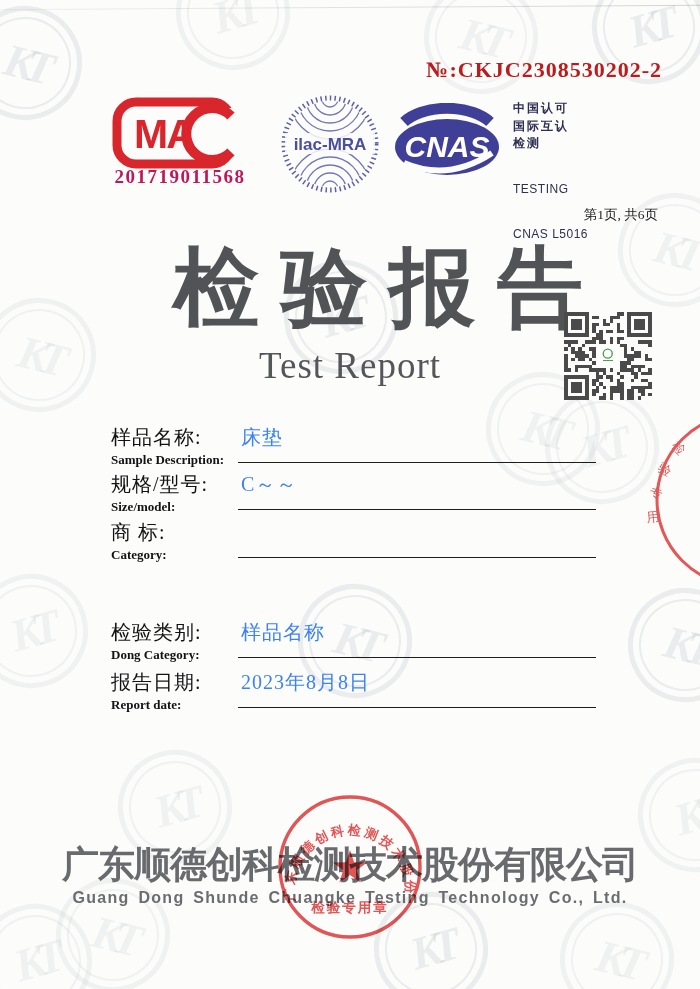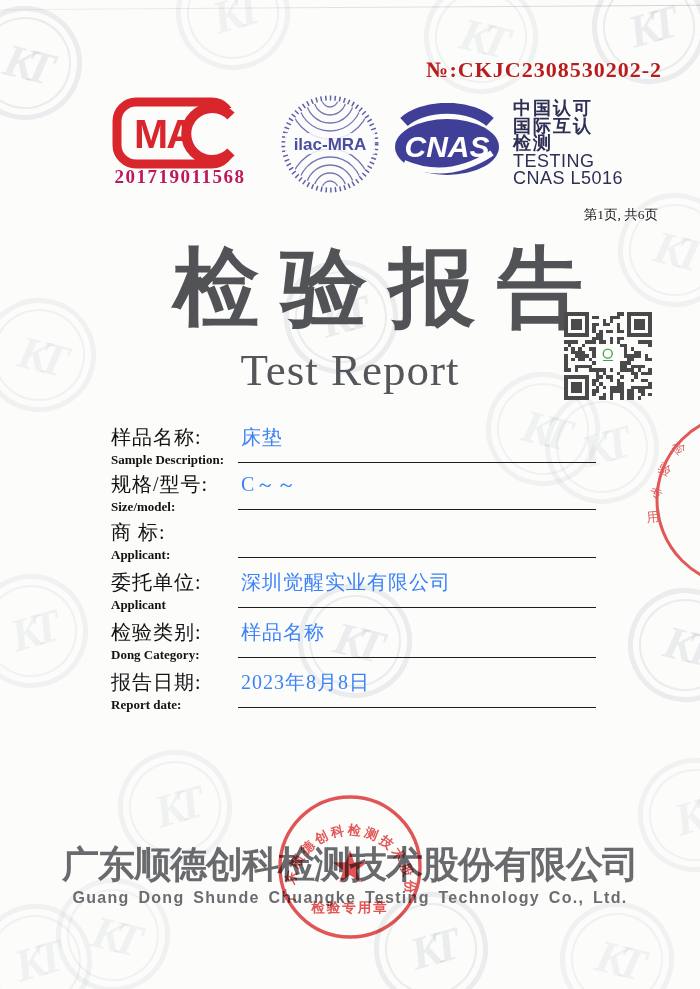--- a/index.html
+++ b/index.html
@@ -19,31 +19,31 @@
   .wm::before{content:"";position:absolute;inset:6px;border:2px solid currentColor;border-radius:50%;}
   .scanline{position:absolute;top:7px;left:0;width:100%;height:1px;
     background:linear-gradient(90deg,rgba(0,0,0,.05),rgba(0,0,0,.16));transform:rotate(-.35deg);}
   
   .report-no{position:absolute;top:57px;right:38px;font-size:22px;font-weight:bold;letter-spacing:1px;color:#b91c1c;}
   .cma{position:absolute;left:112px;top:96px;}
   .cma-number{position:absolute;left:110px;top:166px;width:140px;text-align:center;
     font-size:19px;font-weight:bold;color:#be185d;letter-spacing:1.5px;}
   .ilac{position:absolute;left:281px;top:95px;}
   .cnas{position:absolute;left:392px;top:103px;}
-  .cnas-lines{position:absolute;left:513px;top:100px;font-size:18px;line-height:17.5px;
+  .cnas-lines{position:absolute;left:513px;top:100px;font-size:12px;line-height:17.5px;
     color:#2e2f55;font-family:"Liberation Sans",sans-serif;}
   .cnas-lines .zh{font-weight:600;letter-spacing:2px;}
-  .cnas-lines .en{letter-spacing:.5px;}
+  .cnas-lines .en{letter-spacing:.5px;margin-top:28px;}
   .page-indicator{position:absolute;top:206px;right:42px;font-size:13.5px;color:#222;}
   
   .title-zh{position:absolute;top:240px;left:0;width:100%;text-align:center;
     font-size:86px;line-height:96px;font-weight:900;color:#515356;
     letter-spacing:22px;padding-left:22px;box-sizing:border-box;margin-left:28px;}
   .title-en{position:absolute;top:344px;left:0;width:100%;text-align:center;
-    font-size:45px;color:#55565a;letter-spacing:1px;}
+    font-size:37px;color:#55565a;letter-spacing:1px;}
   
   .qr{position:absolute;left:564px;top:312px;}
   
   .form{position:absolute;left:111px;top:424px;width:489px;height:300px;}
   .frow{position:absolute;left:0;width:100%;height:46px;}
   .frow .zh{position:absolute;left:0;top:0;font-size:20px;font-weight:normal;color:#121212;letter-spacing:1px;}
   .frow .en{position:absolute;left:0;top:28px;font-size:13px;font-weight:bold;color:#121212;}
   .frow .val{position:absolute;left:130px;top:0;font-size:20px;color:#3b82f6;letter-spacing:1px;white-space:nowrap;}
   .frow .line{position:absolute;left:127px;right:4px;top:38px;border-bottom:1.6px solid #1d1d1d;}
   .frow.trademark .val{font-family:"DejaVu Sans Mono",monospace;font-size:26px;top:-5px;letter-spacing:2px;color:#161616;}
@@ -432,27 +432,21 @@
       <span class="line"></span>
     </div>
     <div class="frow" style="top:47px">
       <span class="zh">规格/型号:</span>
       <span class="en">Size/model:</span>
       <span class="val">C～～</span>
       <span class="line"></span>
     </div>
     <div class="frow trademark" style="top:95px">
       <span class="zh">商 标:</span>
-      <span class="en">Applicant:</span>
-      <span class="line"></span>
-    </div>
-    <div class="frow" style="top:145px">
-      <span class="zh">委托单位:</span>
-      <span class="en">Applicant</span>
-      <span class="val">深圳觉醒实业有限公司</span>
+      <span class="en">Category:</span>
       <span class="line"></span>
     </div>
     <div class="frow" style="top:195px">
       <span class="zh">检验类别:</span>
       <span class="en">Dong Category:</span>
       <span class="val">样品名称</span>
       <span class="line"></span>
     </div>
     <div class="frow" style="top:245px">
       <span class="zh">报告日期:</span>

